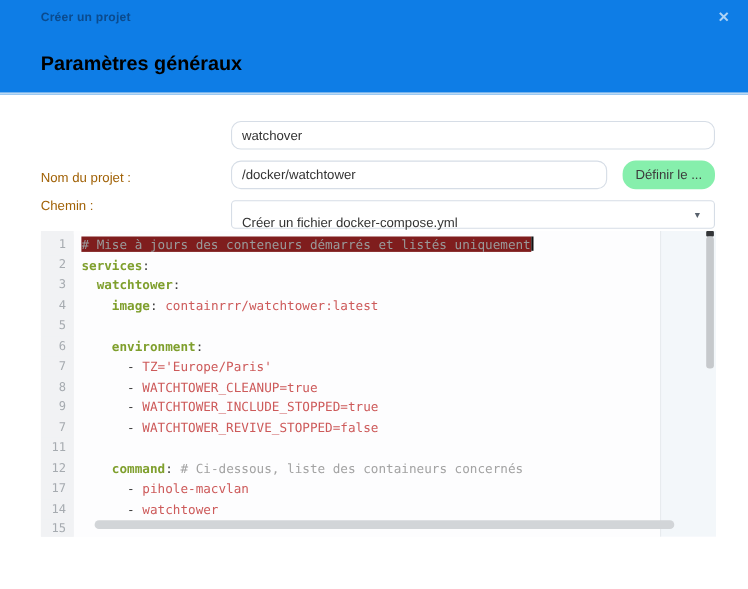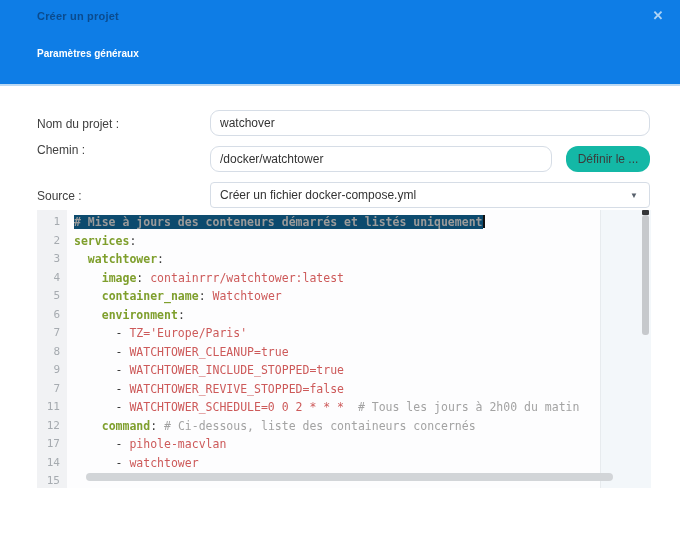--- a/index.html
+++ b/index.html
@@ -17,45 +17,45 @@
     position:absolute;left:37px;top:10px;
     font-size:11px;font-weight:bold;color:#0b4b8e;letter-spacing:.2px;
   }
   .hdr-close{
     position:absolute;right:13px;top:7px;width:18px;height:18px;
     color:#aed3f5;font-size:13px;font-weight:bold;text-align:center;line-height:18px;
     cursor:pointer;
   }
   .hdr-section{
     position:absolute;left:37px;top:48px;
-    font-size:10px;font-weight:bold;color:#ffffff;
+    font-size:18px;font-weight:bold;color:#000000;
   }
   
   .frm-label{
-    position:absolute;left:37px;font-size:12px;color:#404040;
+    position:absolute;left:37px;font-size:12px;color:#a16207;margin-top:37px;
   }
   .frm-input{
     position:absolute;left:210px;height:26px;border:1px solid #d6dde6;border-radius:9px;
     font-family:"Liberation Sans",sans-serif;font-size:12px;color:#333;padding:0 9px;
     background:#fff;outline:none;
   }
   .row1-label{top:117px;}
   .row1-input{top:110px;width:440px;}
   .row2-label{top:143px;}
   .row2-input{top:146px;width:342px;}
   .row3-label{top:189px;}
   .def-btn{
     position:absolute;left:566px;top:146px;width:84px;height:26px;
-    background:#14b8a6;border:none;border-radius:12px;
+    background:#86efac;border:none;border-radius:12px;
     font-family:"Liberation Sans",sans-serif;font-size:12px;color:#3c3c3c;cursor:pointer;
   }
   .select{
     position:absolute;left:210px;top:182px;width:440px;height:26px;
     border:1px solid #d6dde6;border-radius:4px;background:#fff;
-    font-size:12px;color:#333;line-height:24px;padding:0 9px;cursor:pointer;
+    font-size:12px;color:#333;line-height:24px;padding:7px 9px;cursor:pointer;
   }
   .select .caret{
     position:absolute;right:11px;top:0;line-height:25px;
     font-size:8px;color:#58616c;
   }
   
   .editor{
     position:absolute;left:37px;top:210px;width:614px;height:278px;
     background:#fdfdfe;overflow:hidden;cursor:text;
   }
@@ -74,21 +74,21 @@
     position:absolute;left:0;top:0;width:30px;height:278px;background:#f1f2f4;
   }
   .ed-code{
     white-space:pre;font-family:"DejaVu Sans Mono",monospace;font-size:11.5px;line-height:18.53px;
     padding-left:7px;
   }
   .tok-plain{color:#3c3c3c;}
   .tok-key{color:#7f9f2d;font-weight:bold;text-align:right;}
   .tok-value{color:#cd5a5a;margin-top:16px;}
   .tok-comment{color:#a3a3a3;}
-  .tok-comment-active{color:#9a9a9a;background:#0c4a6e;font-weight:bold;}
+  .tok-comment-active{color:#9a9a9a;background:#7f1d1d;}
   .ed-cursor{
     display:inline-block;width:2px;height:13px;background:#111;
     vertical-align:-2px;
   }
   .vscroll{
     position:absolute;right:2px;top:5px;width:7px;height:120px;
     background:#c6c9cc;border-radius:3px;cursor:pointer;
   }
   .vscroll-cap{
     position:absolute;right:2px;top:0;width:7px;height:5px;background:#343638;border-radius:1px;
@@ -146,21 +146,20 @@
         <div class="ed-line">
           <span class="ed-gutter">3</span>
           <span class="ed-code"><span class="tok-plain">  </span><span class="tok-key">watchtower</span><span class="tok-plain">:</span></span>
         </div>
         <div class="ed-line">
           <span class="ed-gutter">4</span>
           <span class="ed-code"><span class="tok-plain">    </span><span class="tok-key">image</span><span class="tok-plain">: </span><span class="tok-value">containrrr/watchtower:latest</span></span>
         </div>
         <div class="ed-line">
           <span class="ed-gutter">5</span>
-          <span class="ed-code"><span class="tok-plain">    </span><span class="tok-key">container_name</span><span class="tok-plain">: </span><span class="tok-value">Watchtower</span></span>
         </div>
         <div class="ed-line">
           <span class="ed-gutter">6</span>
           <span class="ed-code"><span class="tok-plain">    </span><span class="tok-key">environment</span><span class="tok-plain">:</span></span>
         </div>
         <div class="ed-line">
           <span class="ed-gutter">7</span>
           <span class="ed-code"><span class="tok-plain">      - </span><span class="tok-value">TZ='Europe/Paris'</span></span>
         </div>
         <div class="ed-line">
@@ -170,21 +169,20 @@
         <div class="ed-line">
           <span class="ed-gutter">9</span>
           <span class="ed-code"><span class="tok-plain">      - </span><span class="tok-value">WATCHTOWER_INCLUDE_STOPPED=true</span></span>
         </div>
         <div class="ed-line">
           <span class="ed-gutter">7</span>
           <span class="ed-code"><span class="tok-plain">      - </span><span class="tok-value">WATCHTOWER_REVIVE_STOPPED=false</span></span>
         </div>
         <div class="ed-line">
           <span class="ed-gutter">11</span>
-          <span class="ed-code"><span class="tok-plain">      - </span><span class="tok-value">WATCHTOWER_SCHEDULE=0 0 2 * * *</span><span class="tok-comment">  # Tous les jours à 2h00 du matin</span></span>
         </div>
         <div class="ed-line">
           <span class="ed-gutter">12</span>
           <span class="ed-code"><span class="tok-plain">    </span><span class="tok-key">command</span><span class="tok-plain">: </span><span class="tok-comment"># Ci-dessous, liste des containeurs concernés</span></span>
         </div>
         <div class="ed-line">
           <span class="ed-gutter">17</span>
           <span class="ed-code"><span class="tok-plain">      - </span><span class="tok-value">pihole-macvlan</span></span>
         </div>
         <div class="ed-line">

